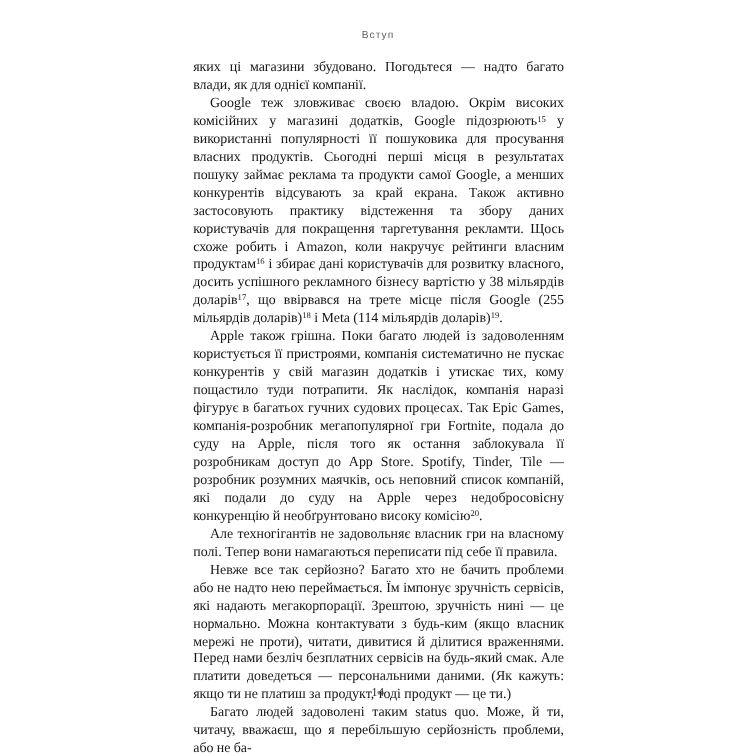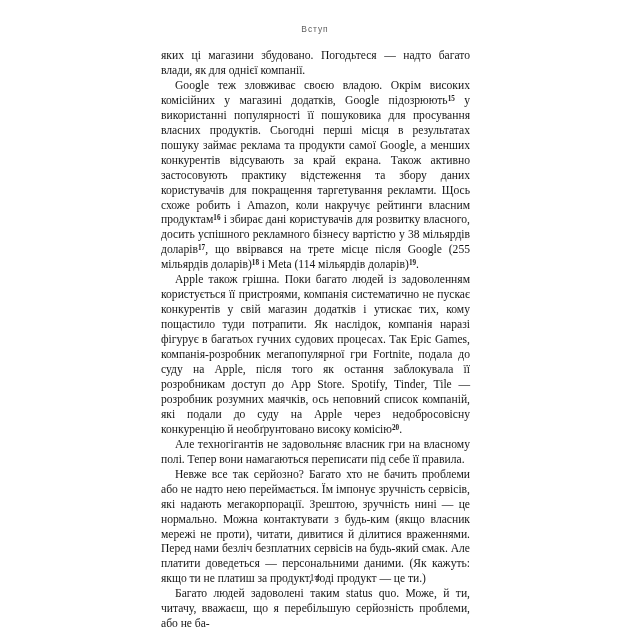--- a/index.html
+++ b/index.html
@@ -48,21 +48,20 @@
     word-spacing: -0.1px;
     -webkit-font-smoothing: antialiased;
   }
   p.para.noindent {
     text-indent: 0;
   }
   sup.fn {
     font-size: 7.2px;
     vertical-align: 0.38em;
     line-height: 0;
-    font-weight: bold;
   }
   .folio {
     position: absolute;
     top: 572px;
     left: 0;
     width: 630px;
     text-align: center;
     font-size: 10px;
     color: #2c2c2c;
     letter-spacing: 0.4px;

